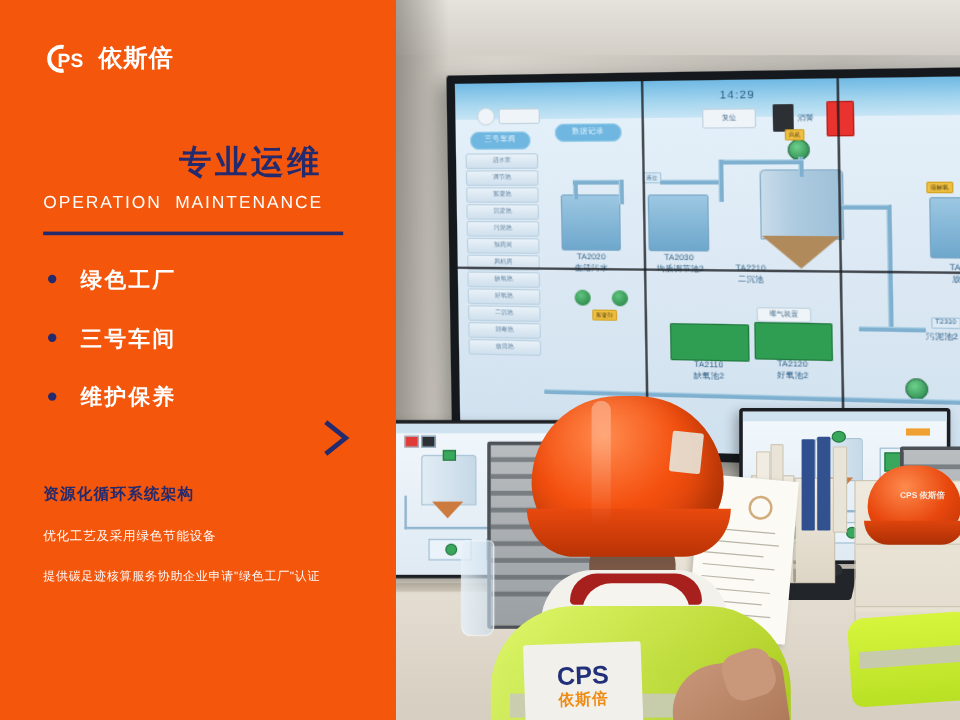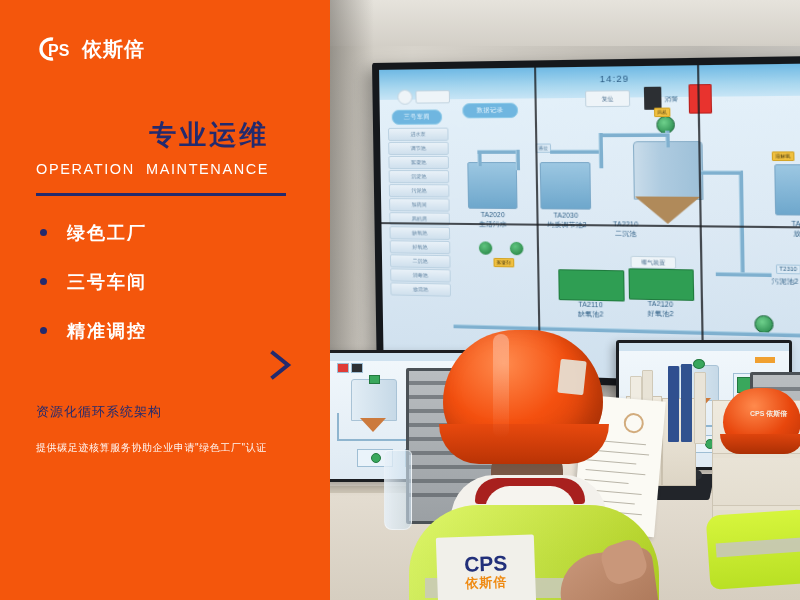--- a/index.html
+++ b/index.html
@@ -49,21 +49,21 @@
   .bullet .txt{
     color:#ffffff;font-size:18px;font-weight:bold;letter-spacing:2px;line-height:22px;
   }
 
   
   .chevron{position:absolute;left:268px;top:348px;width:26px;height:34px;}
 
   
   .foot{position:absolute;left:36px;top:403px;width:285px;}
   .foot-title{
-    color:#232a6e;font-size:13px;font-weight:normal;letter-spacing:1px;line-height:18px;margin:0;
+    color:#232a6e;font-size:13px;font-weight:bold;letter-spacing:1px;line-height:18px;margin:0;
   }
   .foot-line{
     color:#ffffff;font-size:10.5px;letter-spacing:.6px;line-height:14px;margin:18px 0 0 0;
     opacity:.97;
   }
   .foot-line.l3{margin-top:19px;}
   .foot-line.l4{margin-top:20px;font-size:10px;}
 
   
   .photo{
@@ -366,32 +366,33 @@
       <div class="bullet">
         <span class="dot"></span>
         <span class="txt">绿色工厂</span>
       </div>
       <div class="bullet">
         <span class="dot"></span>
         <span class="txt">三号车间</span>
       </div>
       <div class="bullet">
         <span class="dot"></span>
-        <span class="txt">精准调控</span>
+        <span class="txt">维护保养</span>
       </div>
     </div>
 
     <div class="chevron">
       <svg width="26" height="34" viewBox="0 0 26 34">
         <polyline points="5,5 20,17 5,29" fill="none" stroke="#232a6e" stroke-width="4" stroke-linecap="square" stroke-linejoin="miter"></polyline>
       </svg>
     </div>
 
     <div class="foot">
       <p class="foot-title">资源化循环系统架构</p>
+      <p class="foot-line l3">优化工艺及采用绿色节能设备</p>
       <p class="foot-line l4">提供碳足迹核算服务协助企业申请"绿色工厂"认证</p>
     </div>
   </div>
 
   <div class="photo">
     <div class="wall"></div>
     <div class="ceiling"></div>
     <div class="wall-shadow"></div>
 
     <div class="videowall">

